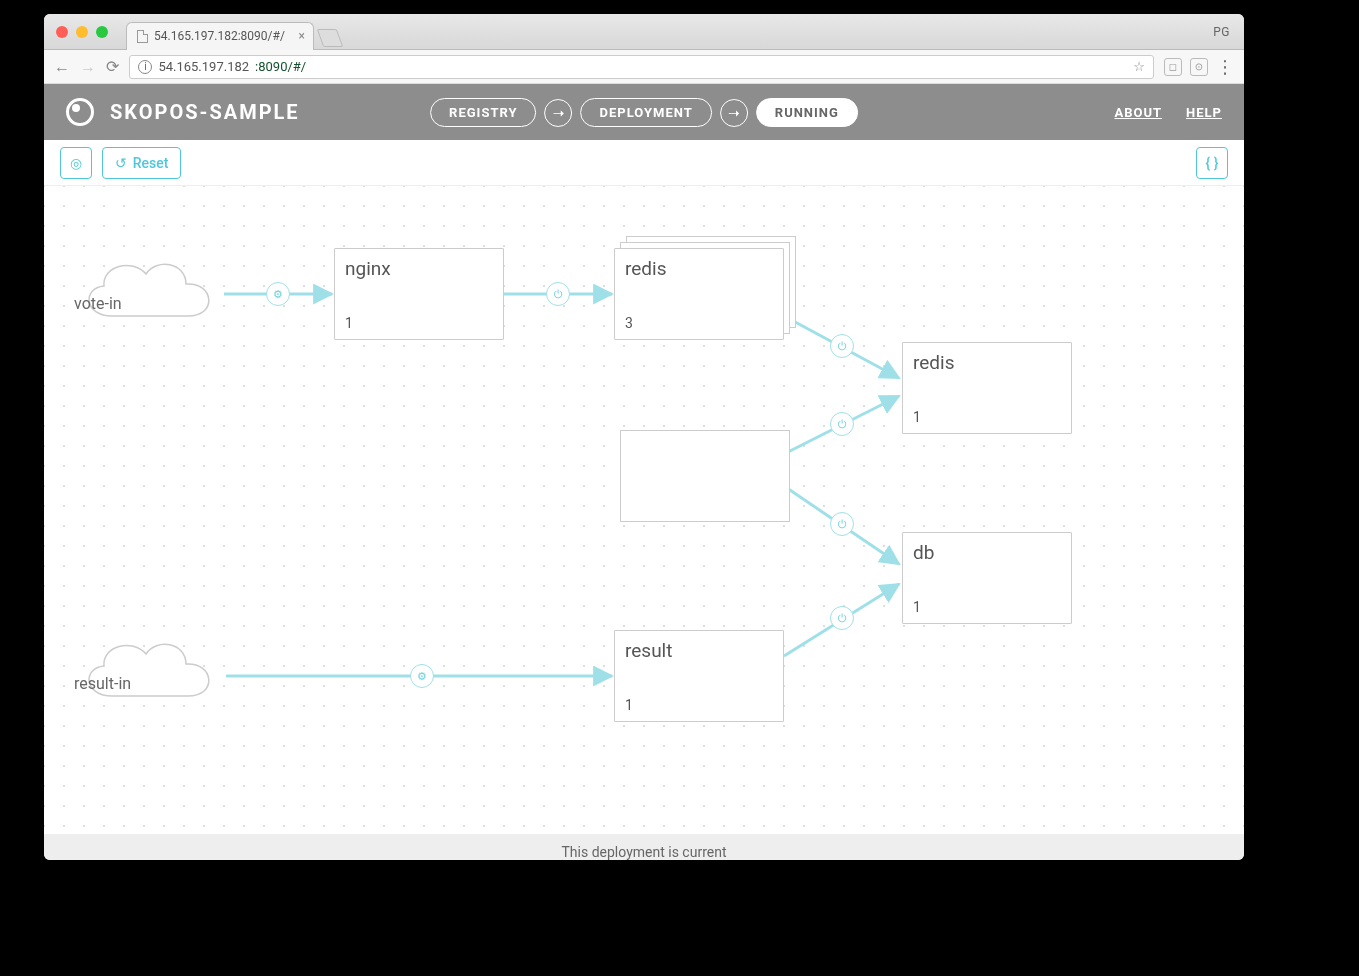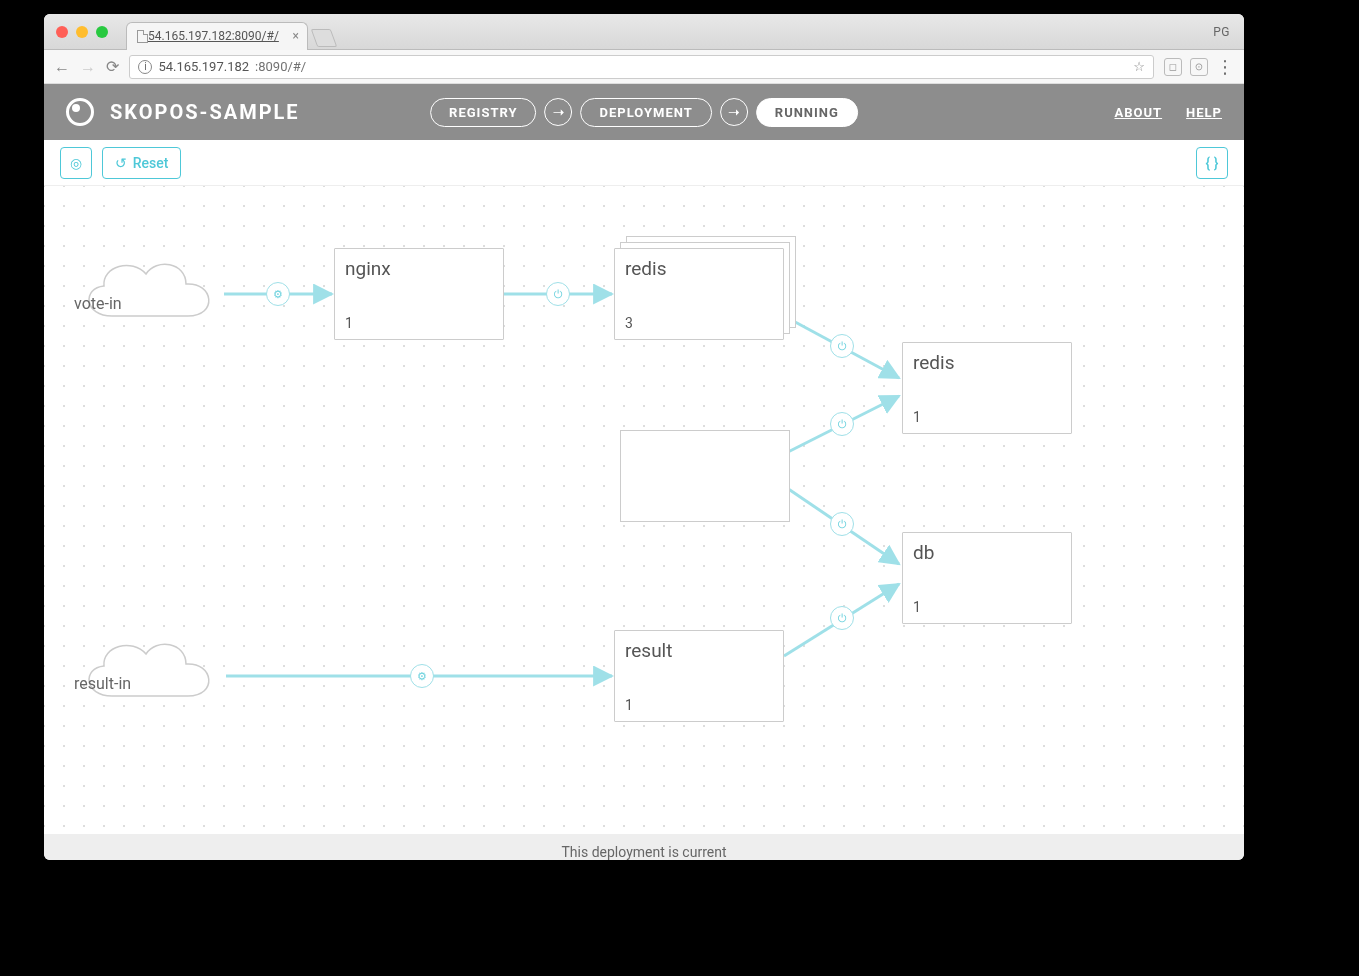--- a/index.html
+++ b/index.html
@@ -2,40 +2,40 @@
 <html><head>
 <meta charset="utf-8">
 <style>
   * { margin:0; padding:0; box-sizing:border-box; font-family:-apple-system,BlinkMacSystemFont,"Segoe UI",Roboto,Helvetica,Arial,sans-serif; }
   body { background:#000; width:1359px; height:976px; position:relative; }
   .window { position:absolute; left:44px; top:14px; width:1200px; height:846px; background:#fff; border-radius:6px; overflow:hidden; box-shadow:0 10px 40px rgba(0,0,0,.5); }
   .titlebar { height:36px; background:linear-gradient(#e8e8e8,#d8d8d8); border-bottom:1px solid #bbb; display:flex; align-items:center; padding:0 12px; position:relative; }
   .traffic { display:flex; gap:8px; }
   .traffic span { width:12px; height:12px; border-radius:50%; display:block; }
   .t-red{background:#ff5f57;} .t-yel{background:#ffbd2e;} .t-grn{background:#28c940;}
-  .tab { margin-left:18px; background:#f5f5f5; border:1px solid #bbb; border-bottom:none; border-radius:6px 6px 0 0; height:28px; margin-top:8px; display:flex; align-items:center; padding:0 28px 0 10px; font-size:12px; color:#555; position:relative; gap:0;text-decoration:underline;}
+  .tab { margin-left:18px; background:#f5f5f5; border:1px solid #bbb; border-bottom:none; border-radius:6px 6px 0 0; height:28px; margin-top:8px; display:flex; align-items:center; padding:0 28px 0 10px; font-size:12px; color:#555; position:relative; gap:6px;}
   .tab .x { position:absolute; right:8px; font-size:12px; color:#888; }
   .newtab { margin-left:6px; width:20px; height:18px; margin-top:12px; background:#ddd; border:1px solid #bbb; transform:skewX(20deg); border-radius:2px;}
   .profile-badge { position:absolute; right:14px; font-size:12px; color:#666; letter-spacing:.5px; }
   .urlbar { height:34px; background:#f7f7f7; border-bottom:1px solid #ddd; display:flex; align-items:center; padding:0 10px; gap:10px; font-size:14px; color:#555; }
   .urlbar .navbtn { color:#888; font-size:16px; }
   .urlbar .navbtn.dis { color:#ccc; }
   .omni { flex:1; height:24px; border:1px solid #ccc; border-radius:3px; display:flex; align-items:center; padding:0 8px; gap:6px; font-size:13px; background:#fff; }
   .omni .info { width:14px; height:14px; border:1px solid #888; border-radius:50%; display:flex; align-items:center; justify-content:center; font-size:10px; color:#666;}
-  .omni .port { color:#737373; }
+  .omni .port { color:#14532d; }
   .omni .star { margin-left:auto; color:#888; }
   .ext { display:flex; gap:8px; align-items:center; }
   .ext .box { width:18px; height:18px; border:1px solid #bbb; border-radius:3px; display:flex; align-items:center; justify-content:center; font-size:10px; color:#999; }
   .ext .dots { font-size:18px; color:#666; }
 
   .appheader { height:56px; background:#8d8d8d; display:flex; align-items:center; padding:1px 22px; color:#fff; }
   .logo { width:28px; height:28px; border:3px solid #fff; border-radius:50%; position:relative; margin-right:16px; }
   .logo::after{ content:""; position:absolute; width:8px; height:8px; background:#fff; border-radius:50%; left:3px; top:3px;}
   .apptitle { font-size:20px; font-weight:700; letter-spacing:2px; }
-  .navcenter { margin-left:auto; margin-right:auto; display:flex; align-items:center; gap:8px; position:absolute; left:50%; transform:translateX(-50%); }
+  .navcenter { margin-left:auto; margin-right:auto; display:flex; align-items:flex-end; gap:8px; position:absolute; left:50%; transform:translateX(-50%); }
   .pill { border:1.5px solid #fff; border-radius:20px; padding:6px 18px; font-size:13px; font-weight:700; letter-spacing:1px; }
   .pill.solid { background:#fff; color:#666; }
   .ringbtn { width:28px; height:28px; border:1.5px solid #fff; border-radius:50%; display:flex; align-items:center; justify-content:center; font-size:14px; }
   .navright { margin-left:auto; display:flex; gap:24px; font-size:13px; font-weight:700; letter-spacing:1px;text-decoration:underline; }
 
   .toolbar { height:46px; border-bottom:1px solid #eee; display:flex; align-items:center; padding:0 16px; gap:10px; }
   .tbtn { border:1.5px solid #4ec8d8; color:#4ec8d8; border-radius:4px; height:32px; display:flex; align-items:center; padding:0 12px; gap:6px; font-size:14px; font-weight:500; }
   .tbtn.iconOnly { width:32px; padding:0; justify-content:center; }
   .tbtn .ricon{ font-size:14px; }
   .codebtn { margin-left:auto; }

